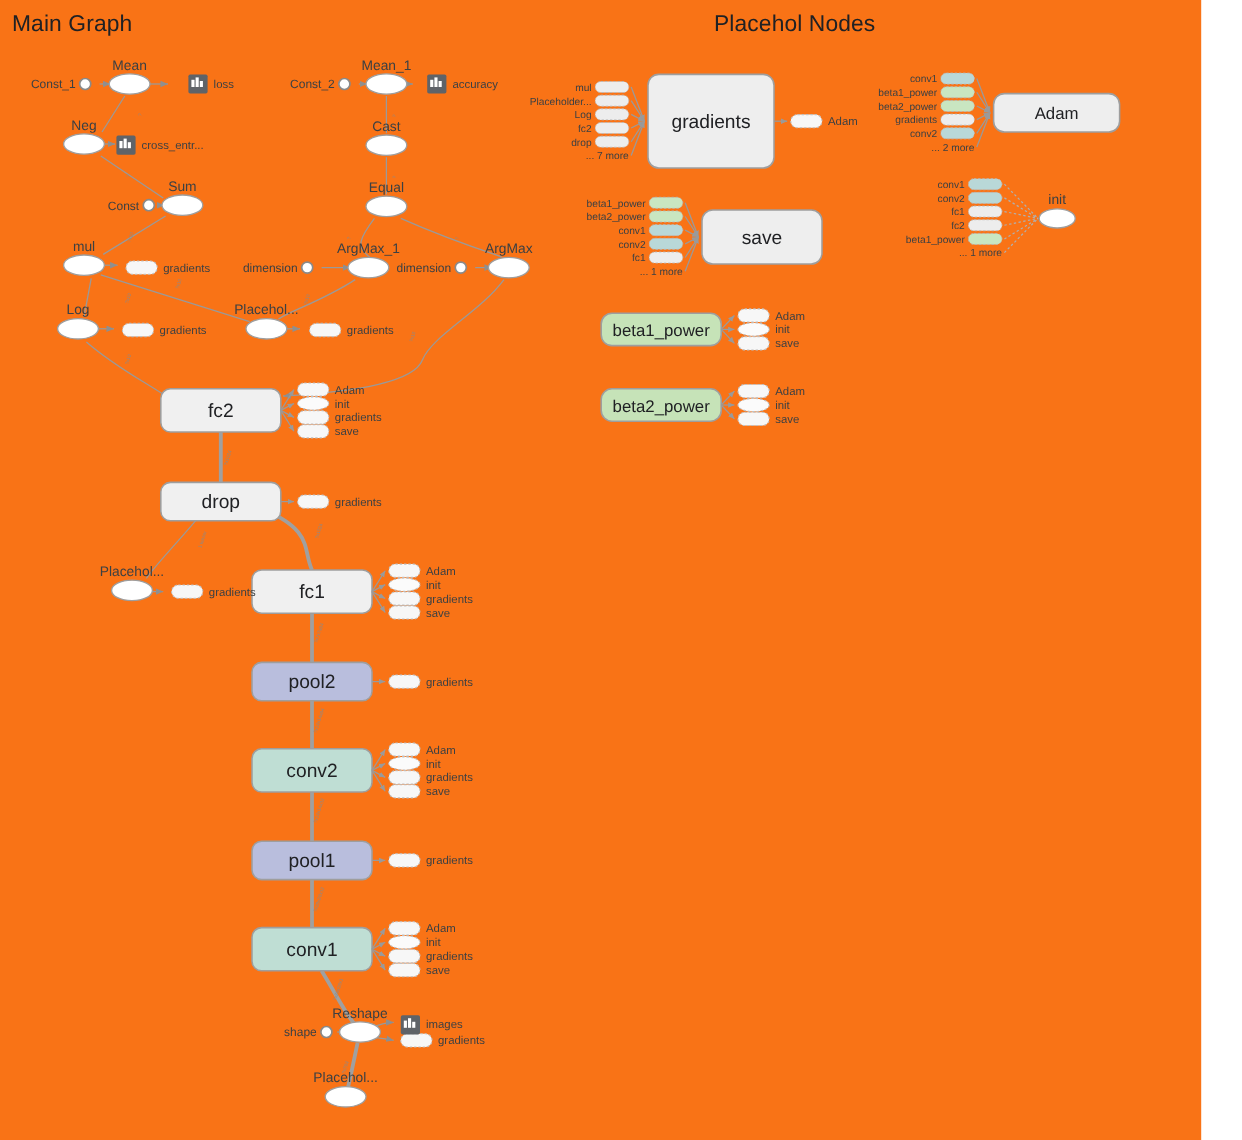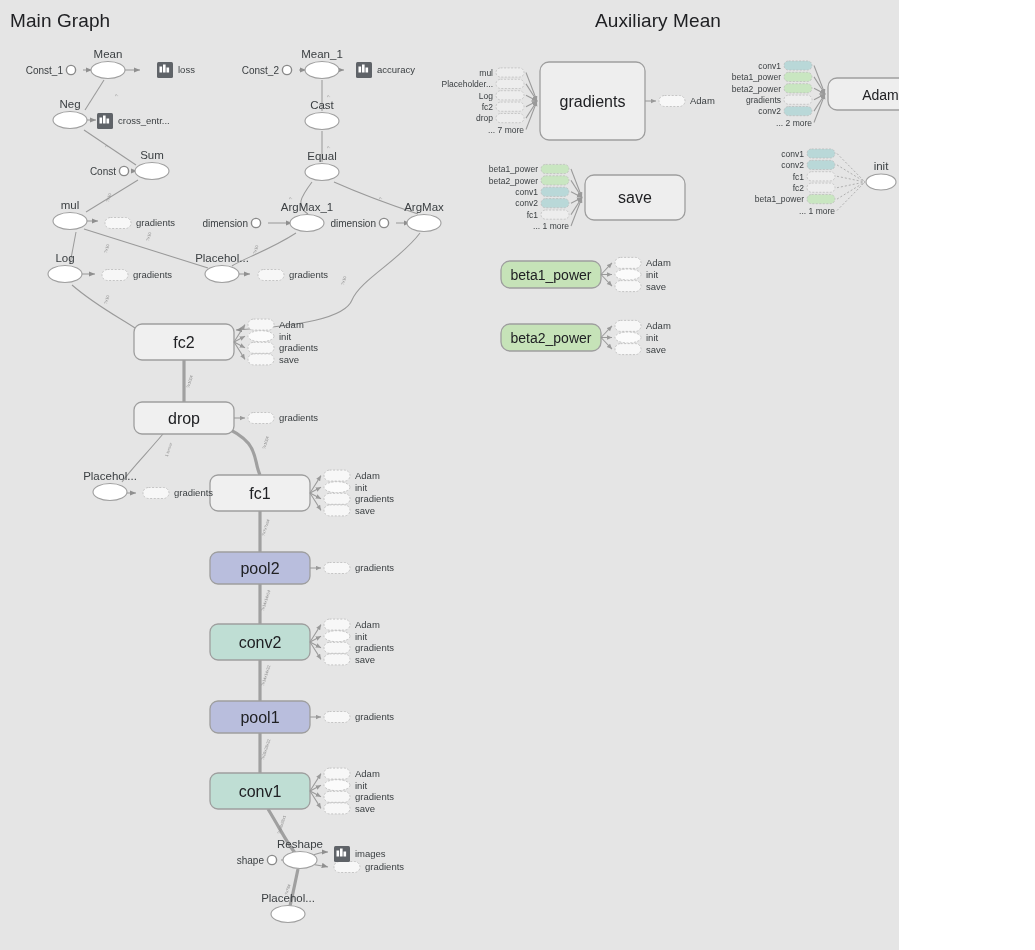--- a/index.html
+++ b/index.html
@@ -3,23 +3,23 @@
 <meta charset="utf-8">
 <style>
   html,body{margin:0;padding:0;background:#fff;}
   body{
     font-family:"Liberation Sans", sans-serif;
     color:#333;
     -webkit-font-smoothing:antialiased;
   }
   #stage{
     position:relative;
-    width:899px;
+    width:1001px;
     height:950px;
-    background:#e5e5e5;
+    background:#f97316;
     overflow:hidden;
   }
   .title{
     position:absolute;
     font-size:19px;
     color:#202124;
     white-space:nowrap;
     letter-spacing:.1px;
   }
   #title-main{left:10px;top:10px;}
@@ -62,21 +62,21 @@
   
   .sum-box{fill:#5f6368;}
   .sum-bar{fill:#ffffff;}
 </style>
 </head>
 <body>
 
 <div id="stage">
 
   <div class="title" id="title-main">Main Graph</div>
-  <div class="title" id="title-aux">Auxiliary Mean</div>
+  <div class="title" id="title-aux">Placehol Nodes</div>
 
   <svg id="graph" viewBox="0 0 1035 950" xmlns="http://www.w3.org/2000/svg">
     <defs>
       <marker id="arr" markerWidth="7" markerHeight="7" refX="6" refY="2.6" orient="auto" markerUnits="strokeWidth">
         <path d="M0,0 L6,2.6 L0,5.2 z" fill="#8f8f8f"></path>
       </marker>
       <marker id="arrsm" markerWidth="6" markerHeight="6" refX="5" refY="2.2" orient="auto" markerUnits="strokeWidth">
         <path d="M0,0 L5,2.2 L0,4.4 z" fill="#9a9a9a"></path>
       </marker>
     </defs>

